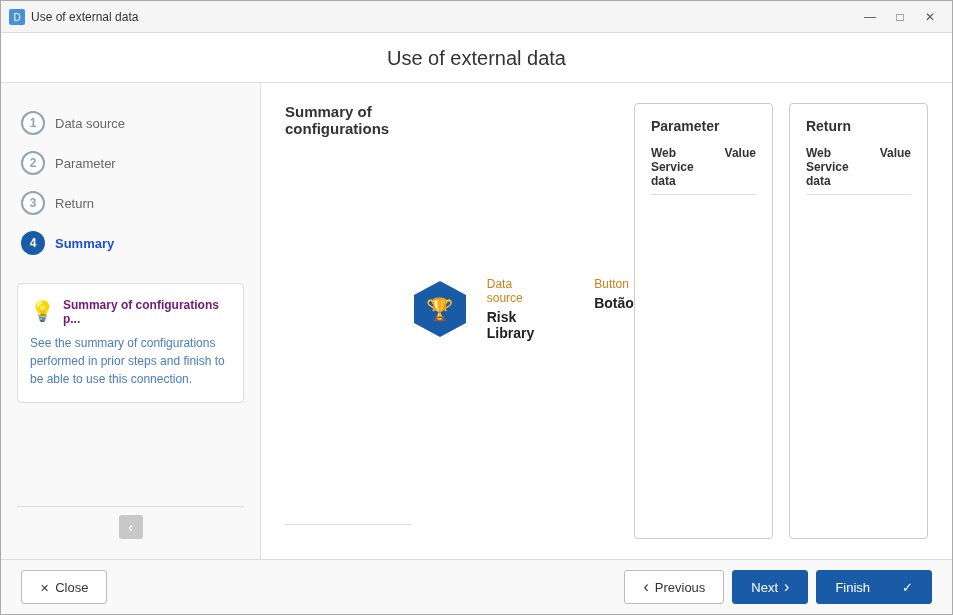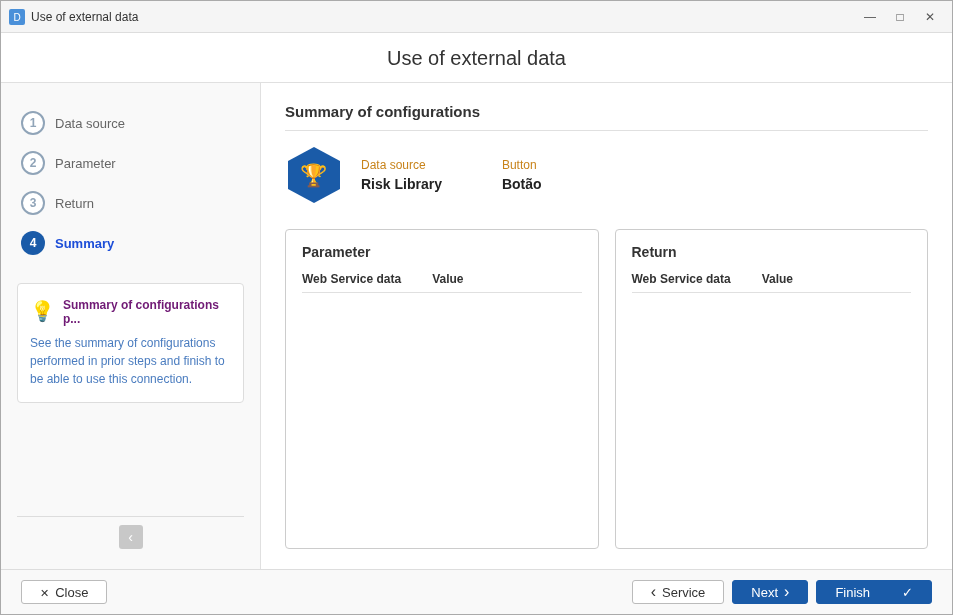--- a/index.html
+++ b/index.html
@@ -177,21 +177,21 @@
       font-size: 14px;
       color: #fff;
     }
 
     
     .main-content {
       flex: 1;
       padding: 20px 24px;
       overflow-y: auto;
       display: flex;
-      flex-direction: column;
+      flex-direction: row;
       justify-content: space-between;
     }
 
     .section-title {
       font-size: 15px;
       font-weight: 600;
       color: #333;
       margin-bottom: 14px;
       padding-bottom: 10px;
       border-bottom: 1px solid #e0e0e0;
@@ -266,21 +266,21 @@
     .footer-left {
       flex: 1;
     }
     .footer-right {
       display: flex;
       gap: 8px;
       align-items: center;
     }
 
     .btn {
-      height: 24px;
+      height: 34px;
       padding: 0 18px;
       border-radius: 3px;
       border: 1px solid #bbb;
       background: #fff;
       cursor: pointer;
       font-size: 13px;
       display: flex;
       align-items: center;
       gap: 6px;
       color: #333;
@@ -421,21 +421,21 @@
   <div class="window-footer">
     <div class="footer-left">
       <button class="btn">
         <span class="close-circle"></span>
         <span>Close</span>
       </button>
     </div>
     <div class="footer-right">
       <button class="btn">
         <span class="chevron-left"></span>
-        <span>Service</span>
+        <span>Previous</span>
       </button>
       <button class="btn btn-primary">
         <span>Next</span>
         <span class="chevron-right"></span>
       </button>
       <button class="btn btn-finish">
         <span>Finish</span>
         <span class="check"></span>
       </button>
     </div>

